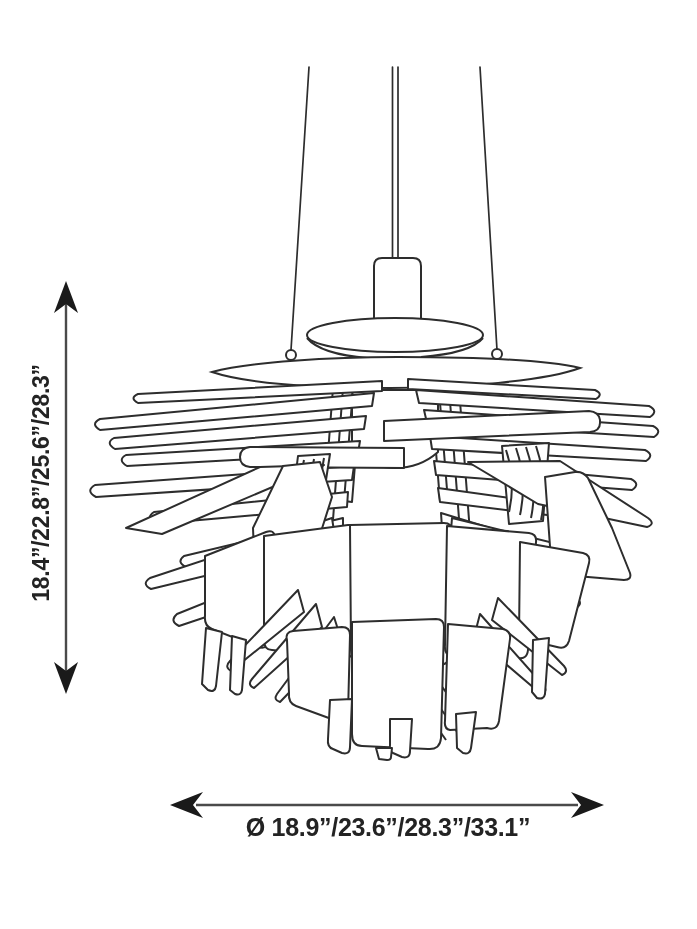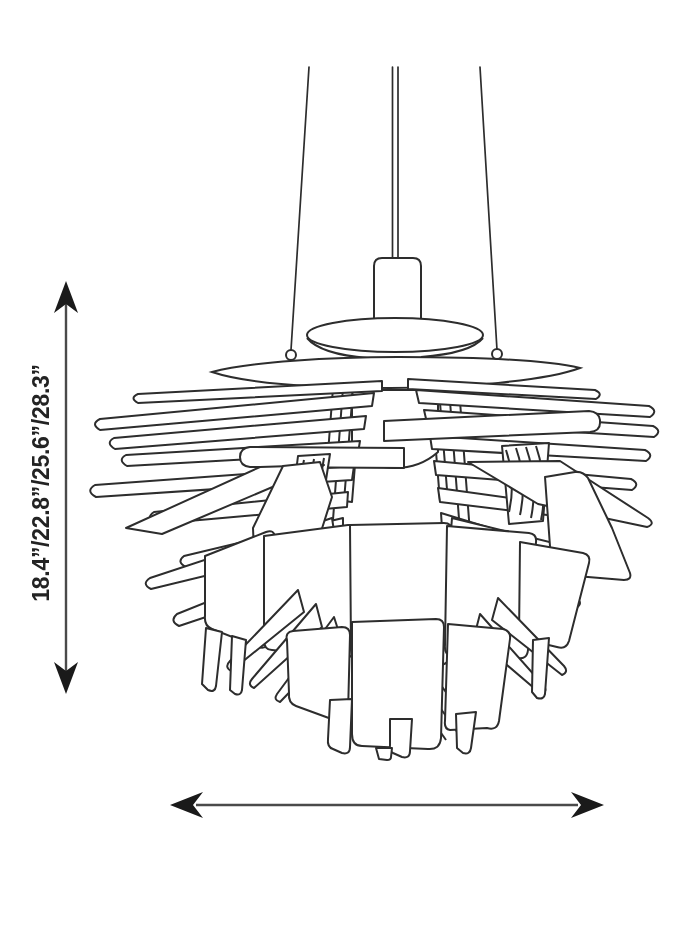--- a/index.html
+++ b/index.html
@@ -141,14 +141,15 @@
 
     <g>
       <line x1="196" y1="805" x2="578" y2="805" stroke="#4a4a4a" stroke-width="2.4"></line>
       <polygon points="170,805 203,792 193,805 203,818" fill="#1a1a1a"></polygon>
       <polygon points="604,805 571,792 581,805 571,818" fill="#1a1a1a"></polygon>
     </g>
   </svg>
 
   <div class="dim-label vertical">18.4”/22.8”/25.6”/28.3”</div>
 
+  <div class="dim-label horizontal">Ø 18.9”/23.6”/28.3”/33.1”</div>
 
 </div>
 
 </body></html>

